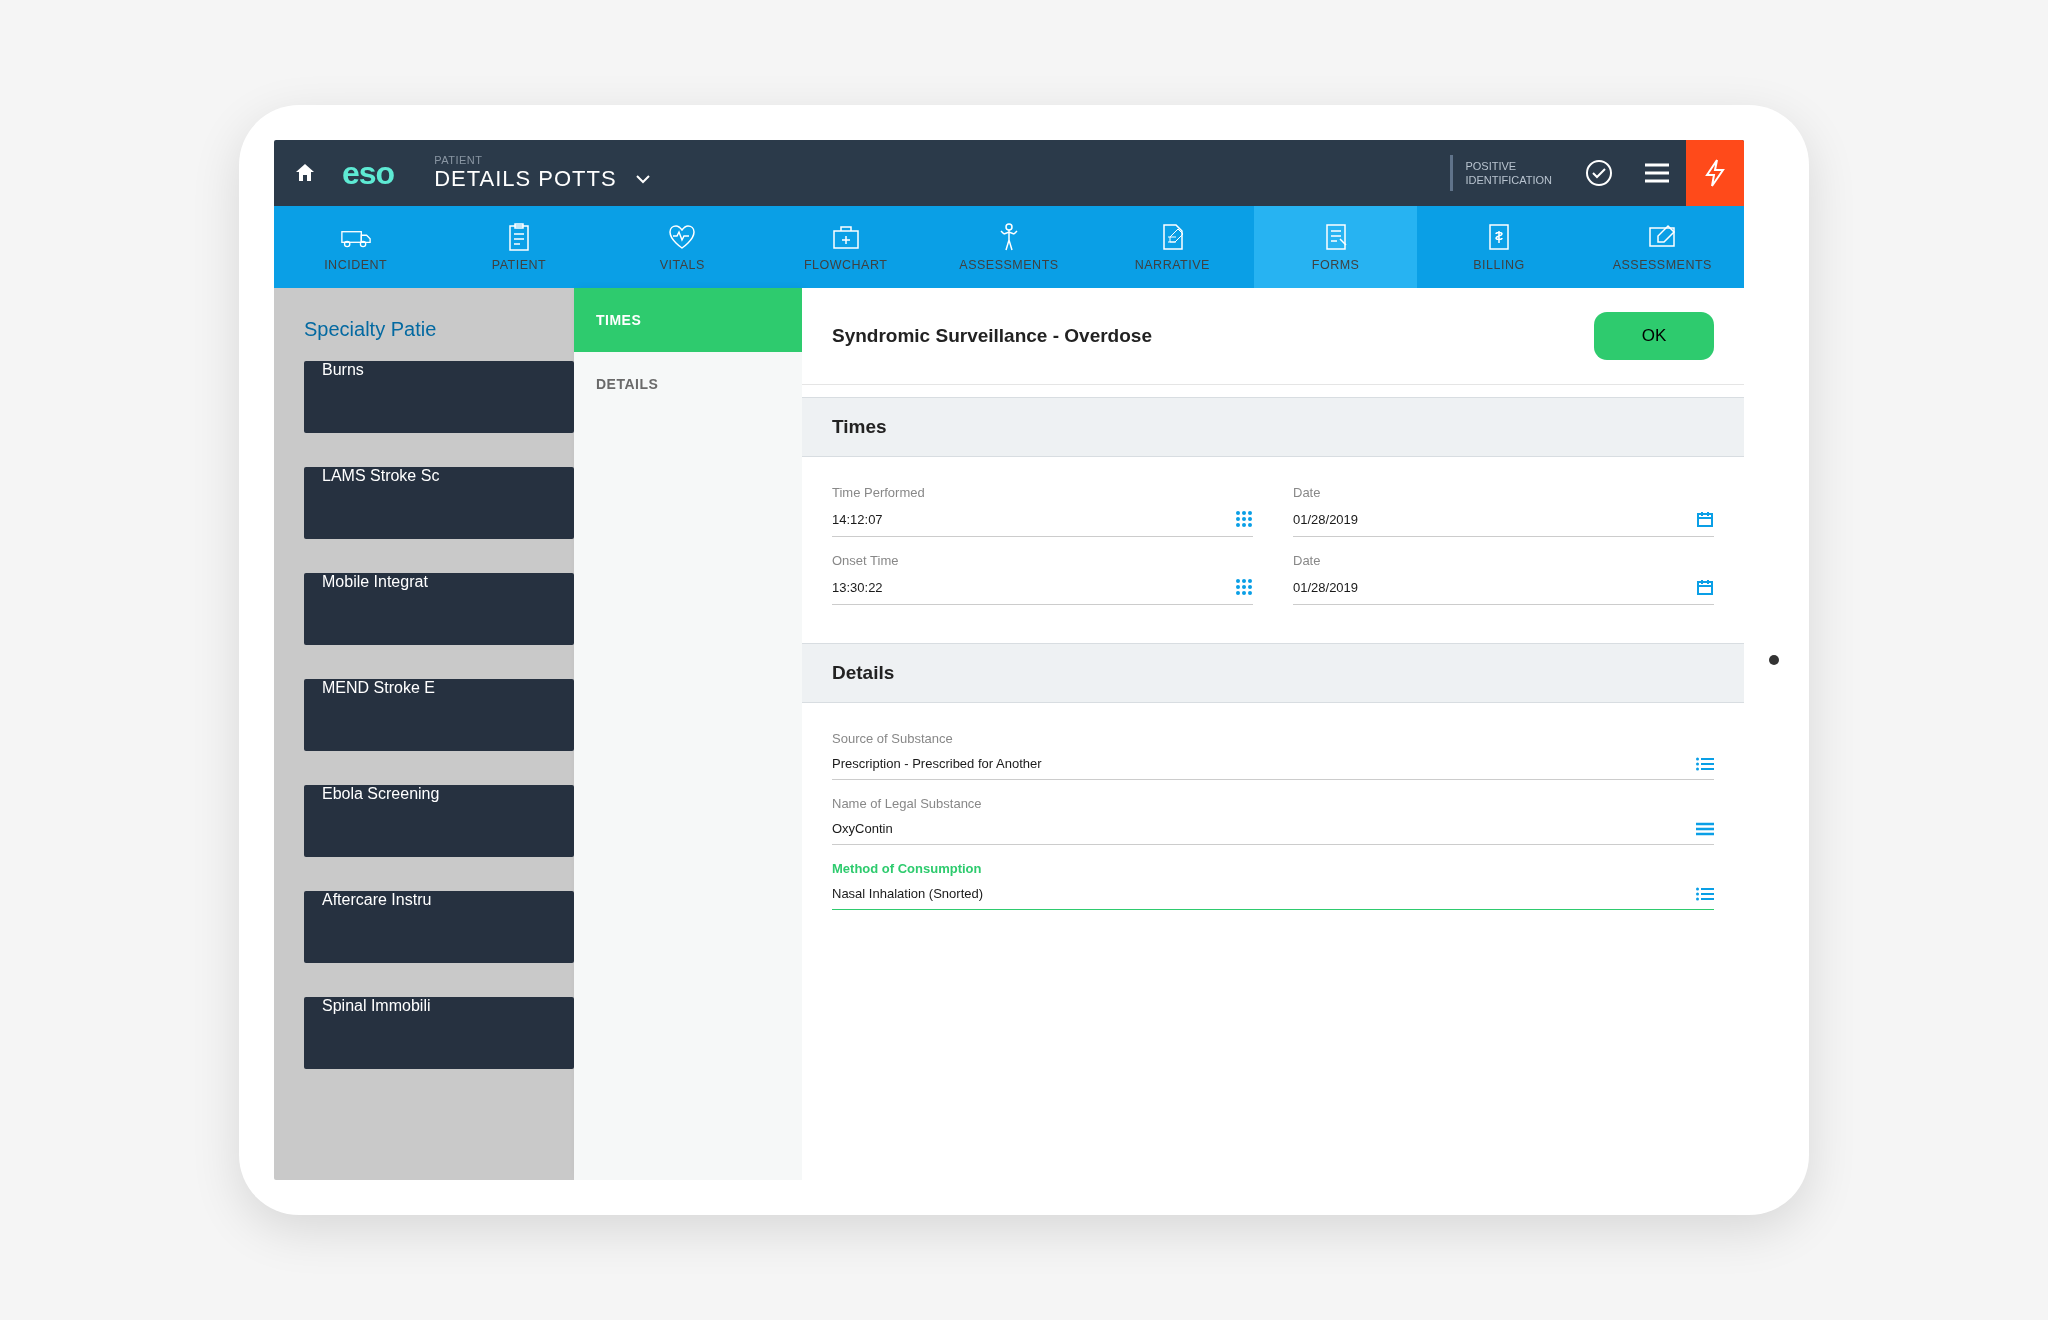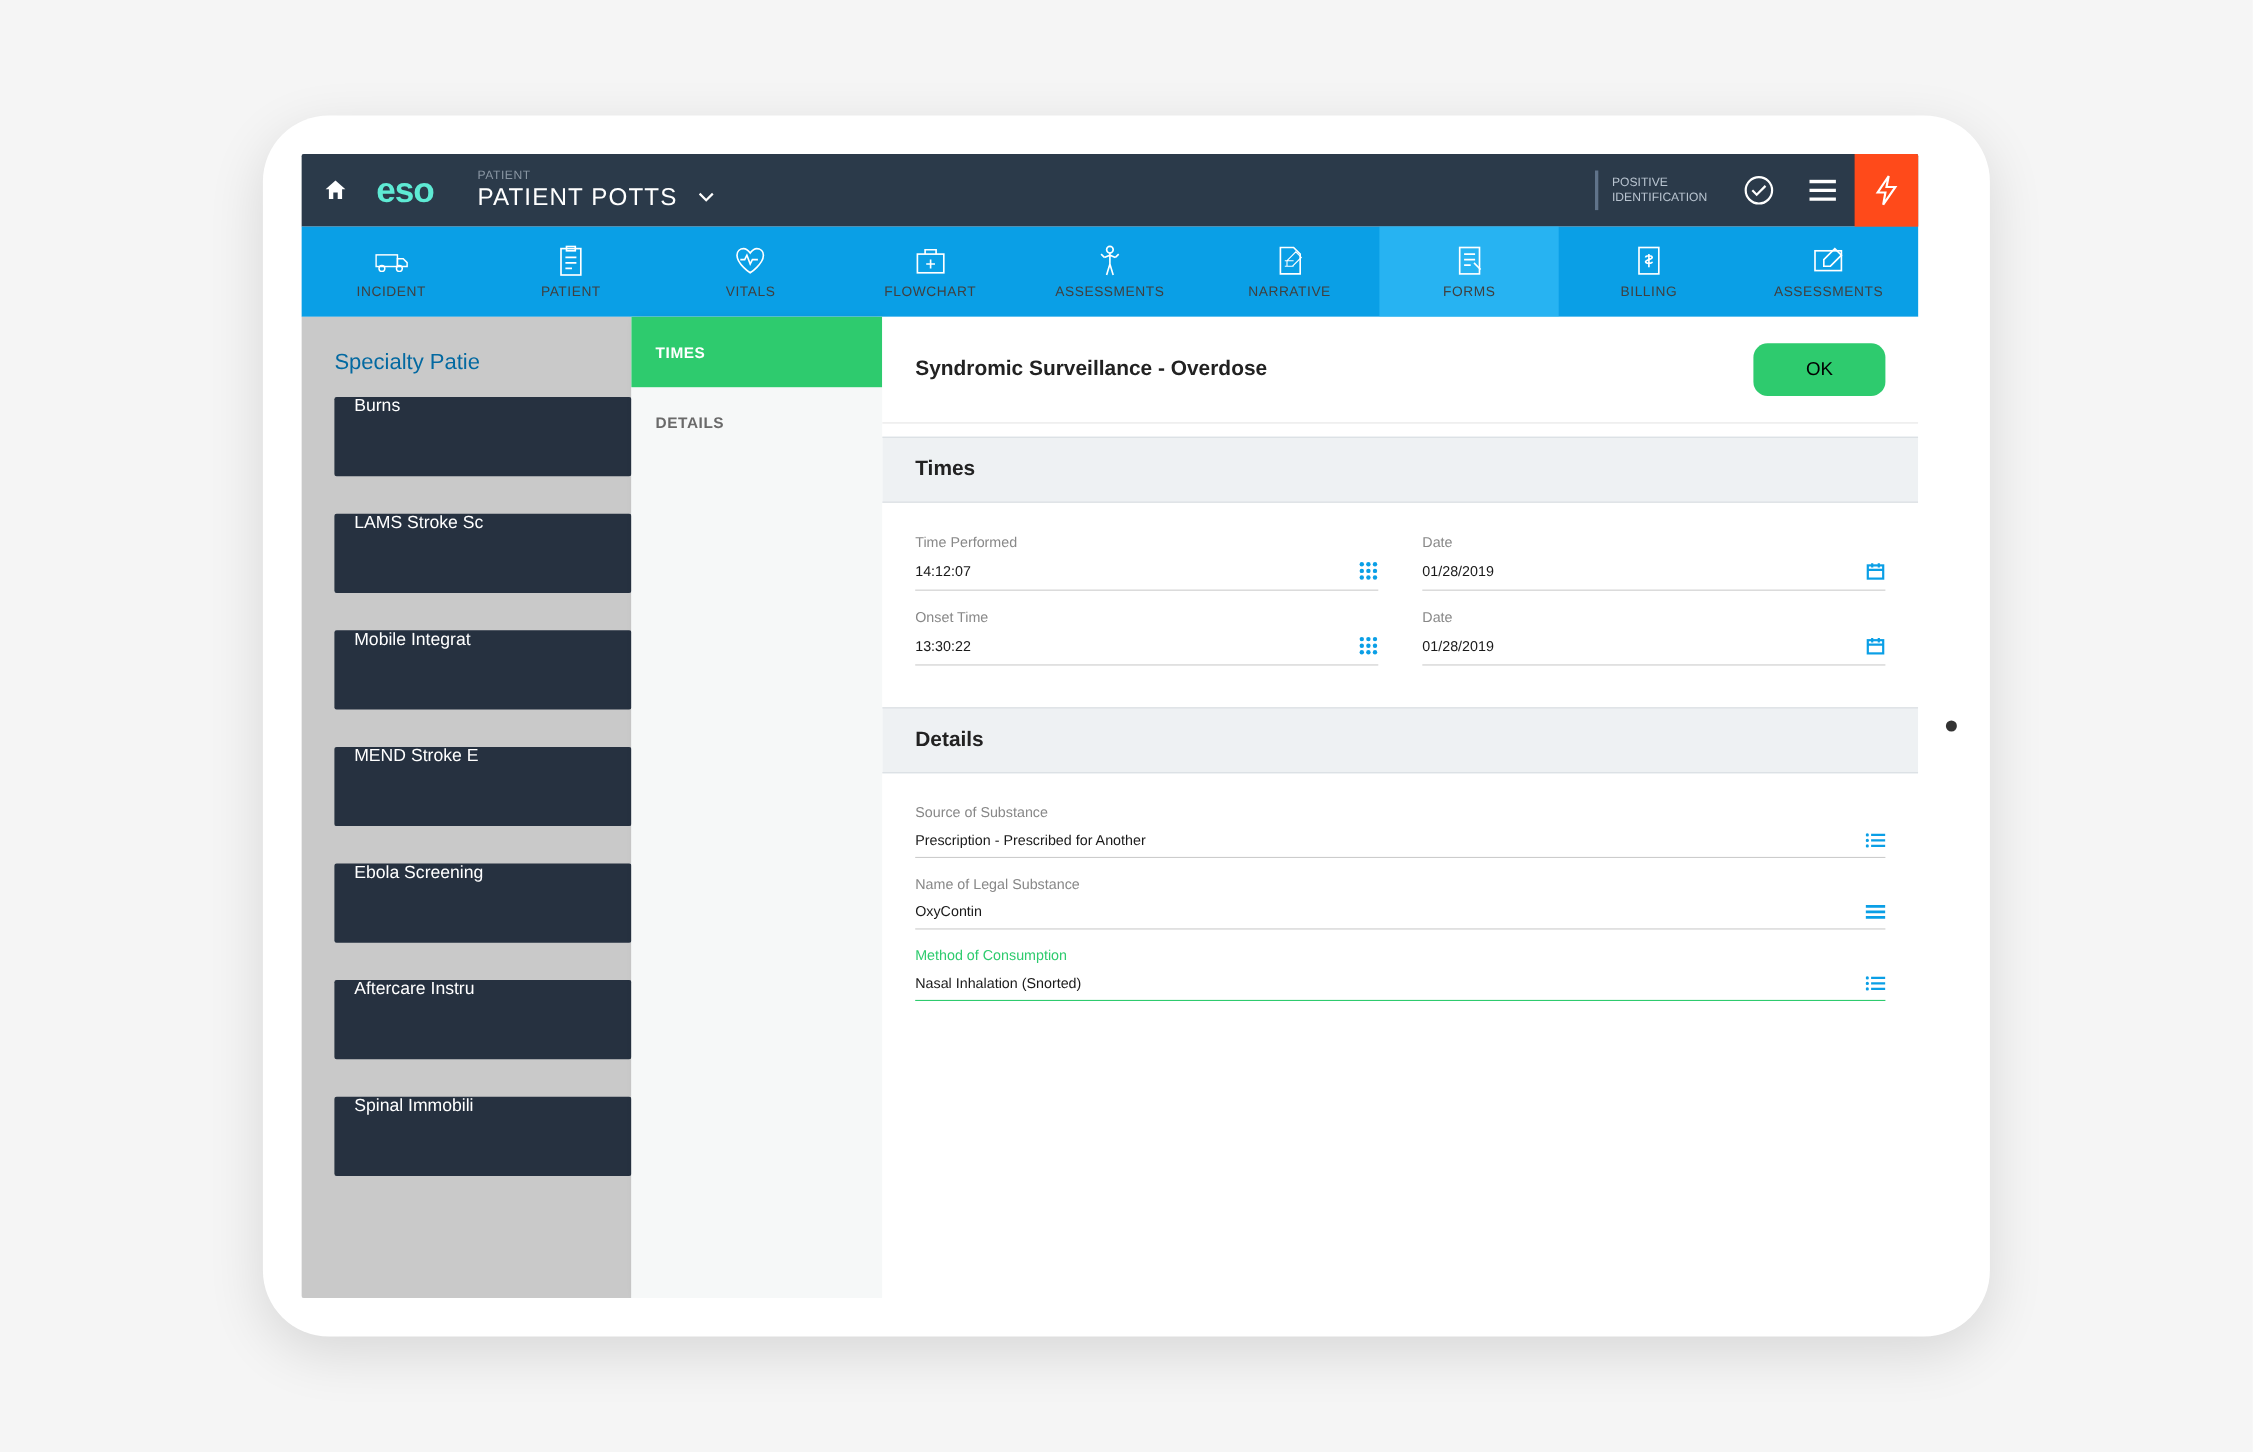--- a/index.html
+++ b/index.html
@@ -220,21 +220,21 @@
   gap: 40px;
   margin-bottom: 16px;
   justify-content: flex-end;
 }
 .field { flex: 1; }
 .field-label {
   font-size: 13px;
   color: #888;
   margin-bottom: 10px;
 }
-.field-label.green { color: #2ecb6e; font-weight:400; }
+.field-label.green { color: #2ecb6e; font-weight:700; }
 .field-input {
   display: flex;
   align-items: center;
   justify-content: space-between;
   border-bottom: 1px solid #ccc;
   padding-bottom: 8px;
 }
 .field-input.green { border-bottom-color: #2ecb6e; }
 .field-value { font-size: 13px; color: #1a1a1a; }
 .field-icon { color: #0a9fe6; }
@@ -250,21 +250,21 @@
     <div class="header-bar">
       <div class="home-btn">
         <svg width="24" height="24" viewBox="0 0 24 24" fill="#fff">
             <path d="M12 3l9 8h-3v9h-4v-6h-4v6H6v-9H3z"></path>
           </svg>
       </div>
       <div class="logo">eso</div>
       <div class="patient-block">
         <div class="patient-label">PATIENT</div>
         <div class="patient-name-row">
-          <div class="patient-name">PATIENT POTTS</div>
+          <div class="patient-name">DETAILS POTTS</div>
           <svg width="16" height="10" viewBox="0 0 16 10" fill="none" stroke="#fff" stroke-width="2">
               <path d="M2 2l6 6 6-6"></path>
             </svg>
         </div>
       </div>
       <div class="right-header">
         <div class="pos-id">
           <div>POSITIVE</div>
           <div>IDENTIFICATION</div>
         </div>

